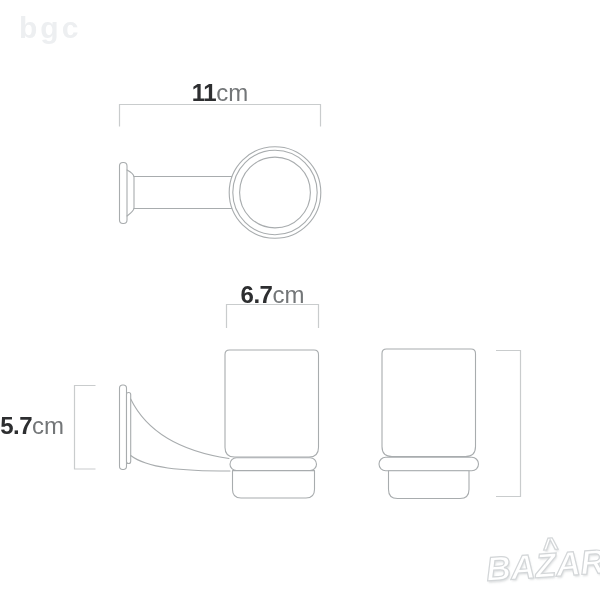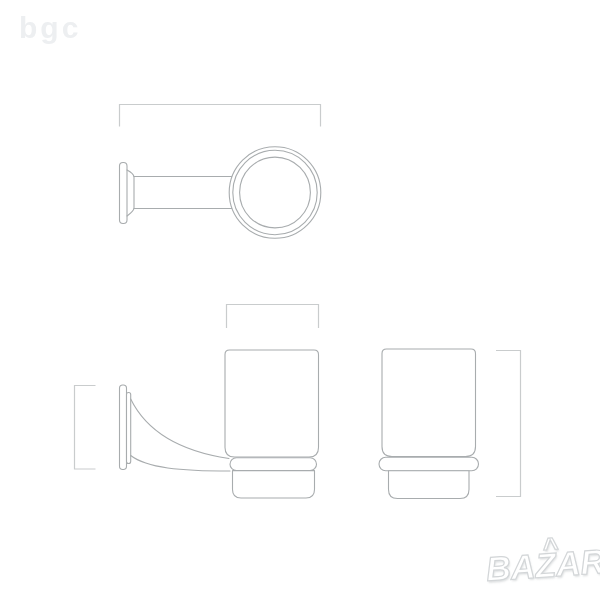--- a/index.html
+++ b/index.html
@@ -156,22 +156,31 @@
       <path class="whitefill" d="M386.5,349 H471 Q475.5,349 475.5,353.5 V446.5 Q475.5,456.5 465.5,456.5 H392 Q382,456.5 382,446.5 V353.5 Q382,349 386.5,349 Z"></path>
       <rect class="whitefill" x="379" y="457.3" width="99.5" height="13.5" rx="6.7"></rect>
       <path class="whitefill" d="M388.5,470.8 H469 V489.5 Q469,498.5 460,498.5 H397.5 Q388.5,498.5 388.5,489.5 Z"></path>
     </g>
 
     <g class="dim">
       <path d="M496,350.5 H520.5 V496.5 H496"></path>
     </g>
   </svg>
 
+  <div class="dim-label lbl-depth">
+    <span class="val">11</span><span class="unit">cm</span>
+  </div>
 
+  <div class="dim-label lbl-cupw">
+    <span class="val">6.7</span><span class="unit">cm</span>
+  </div>
 
+  <div class="dim-label lbl-plateh">
+    <span class="val">5.7</span><span class="unit">cm</span>
+  </div>
 
 
   <div class="logo-bazar">
     <span class="bazar-text">BAZAR</span>
     <span class="bazar-roof">^</span>
   </div>
 
 </div>
 
 </body></html>

